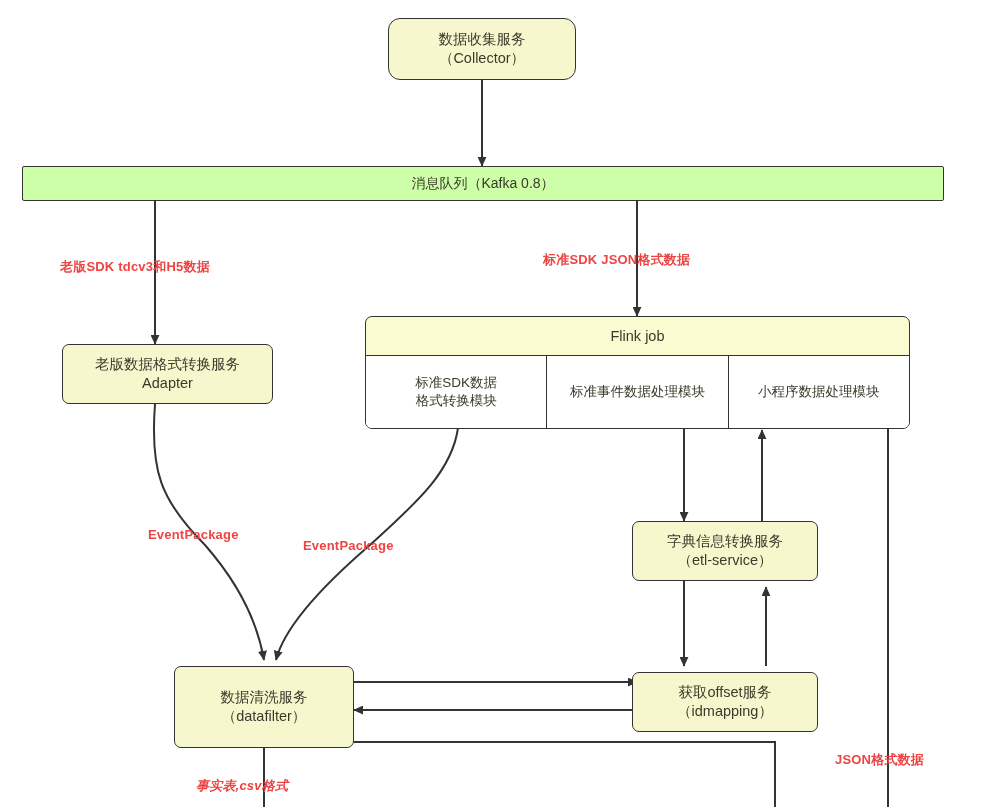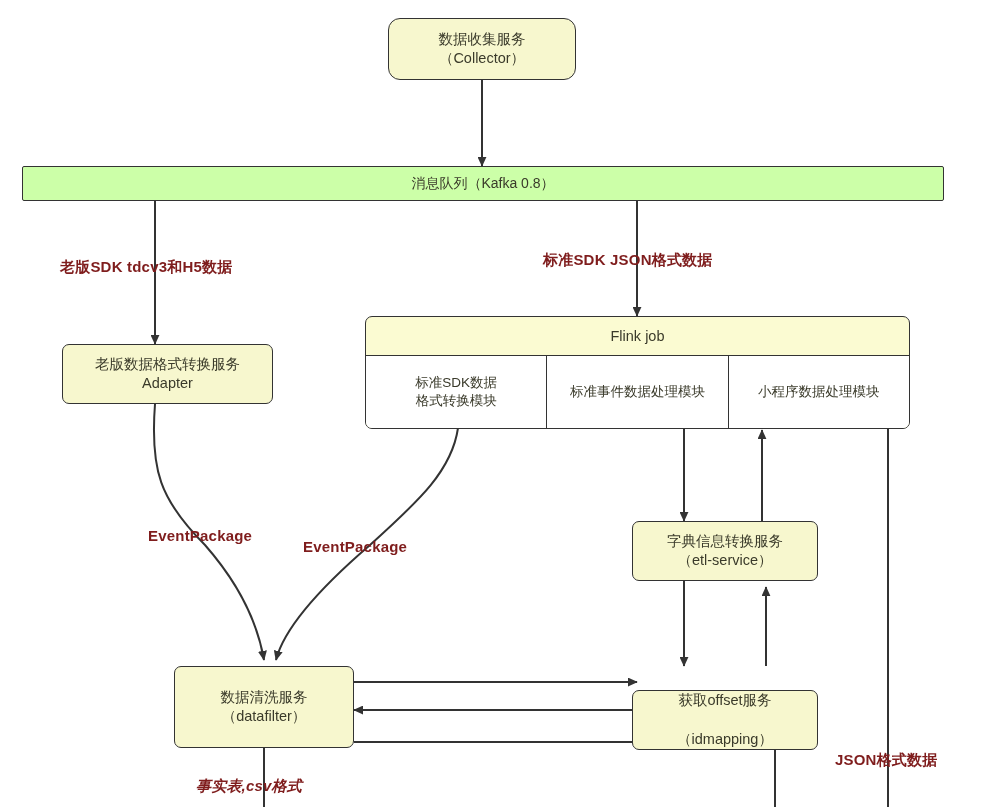--- a/index.html
+++ b/index.html
@@ -79,23 +79,23 @@
     text-align: center;
     font-size: 13.5px;
     color: #3a3a2a;
     line-height: 1.3;
     border-right: 1.4px solid #333333;
   }
   .flink-mod:last-child { border-right: none; }
   .flink-mod .ln { display:block; white-space: nowrap; }
   .edge-label {
     position: absolute;
-    font-size: 15px;
+    font-size: 13px;
     font-weight: bold;
-    color: #7f1d1d;
+    color: #ef4444;
     white-space: nowrap;
     letter-spacing: 0.2px;
   }
 </style>
 </head>
 <body>
 
 <div id="canvas">
 
   <svg class="edges" viewBox="0 0 987 807">
@@ -167,21 +167,21 @@
   <div class="node" style="left:632px; top:521px; width:186px; height:60px;">
     <span class="ln">字典信息转换服务</span>
     <span class="ln">（etl-service）</span>
   </div>
 
   <div class="node" style="left:174px; top:666px; width:180px; height:82px;">
     <span class="ln">数据清洗服务</span>
     <span class="ln">（datafilter）</span>
   </div>
 
-  <div class="node" style="left:632px; top:690px; width:186px; height:60px;justify-content:space-between;">
+  <div class="node" style="left:632px; top:672px; width:186px; height:60px;">
     <span class="ln">获取offset服务</span>
     <span class="ln">（idmapping）</span>
   </div>
 
   <div class="edge-label" style="left:60px; top:258px;">老版SDK tdcv3和H5数据</div>
 
   <div class="edge-label" style="left:543px; top:251px;">标准SDK JSON格式数据</div>
 
   <div class="edge-label" style="left:148px; top:527px;">EventPackage</div>
 

